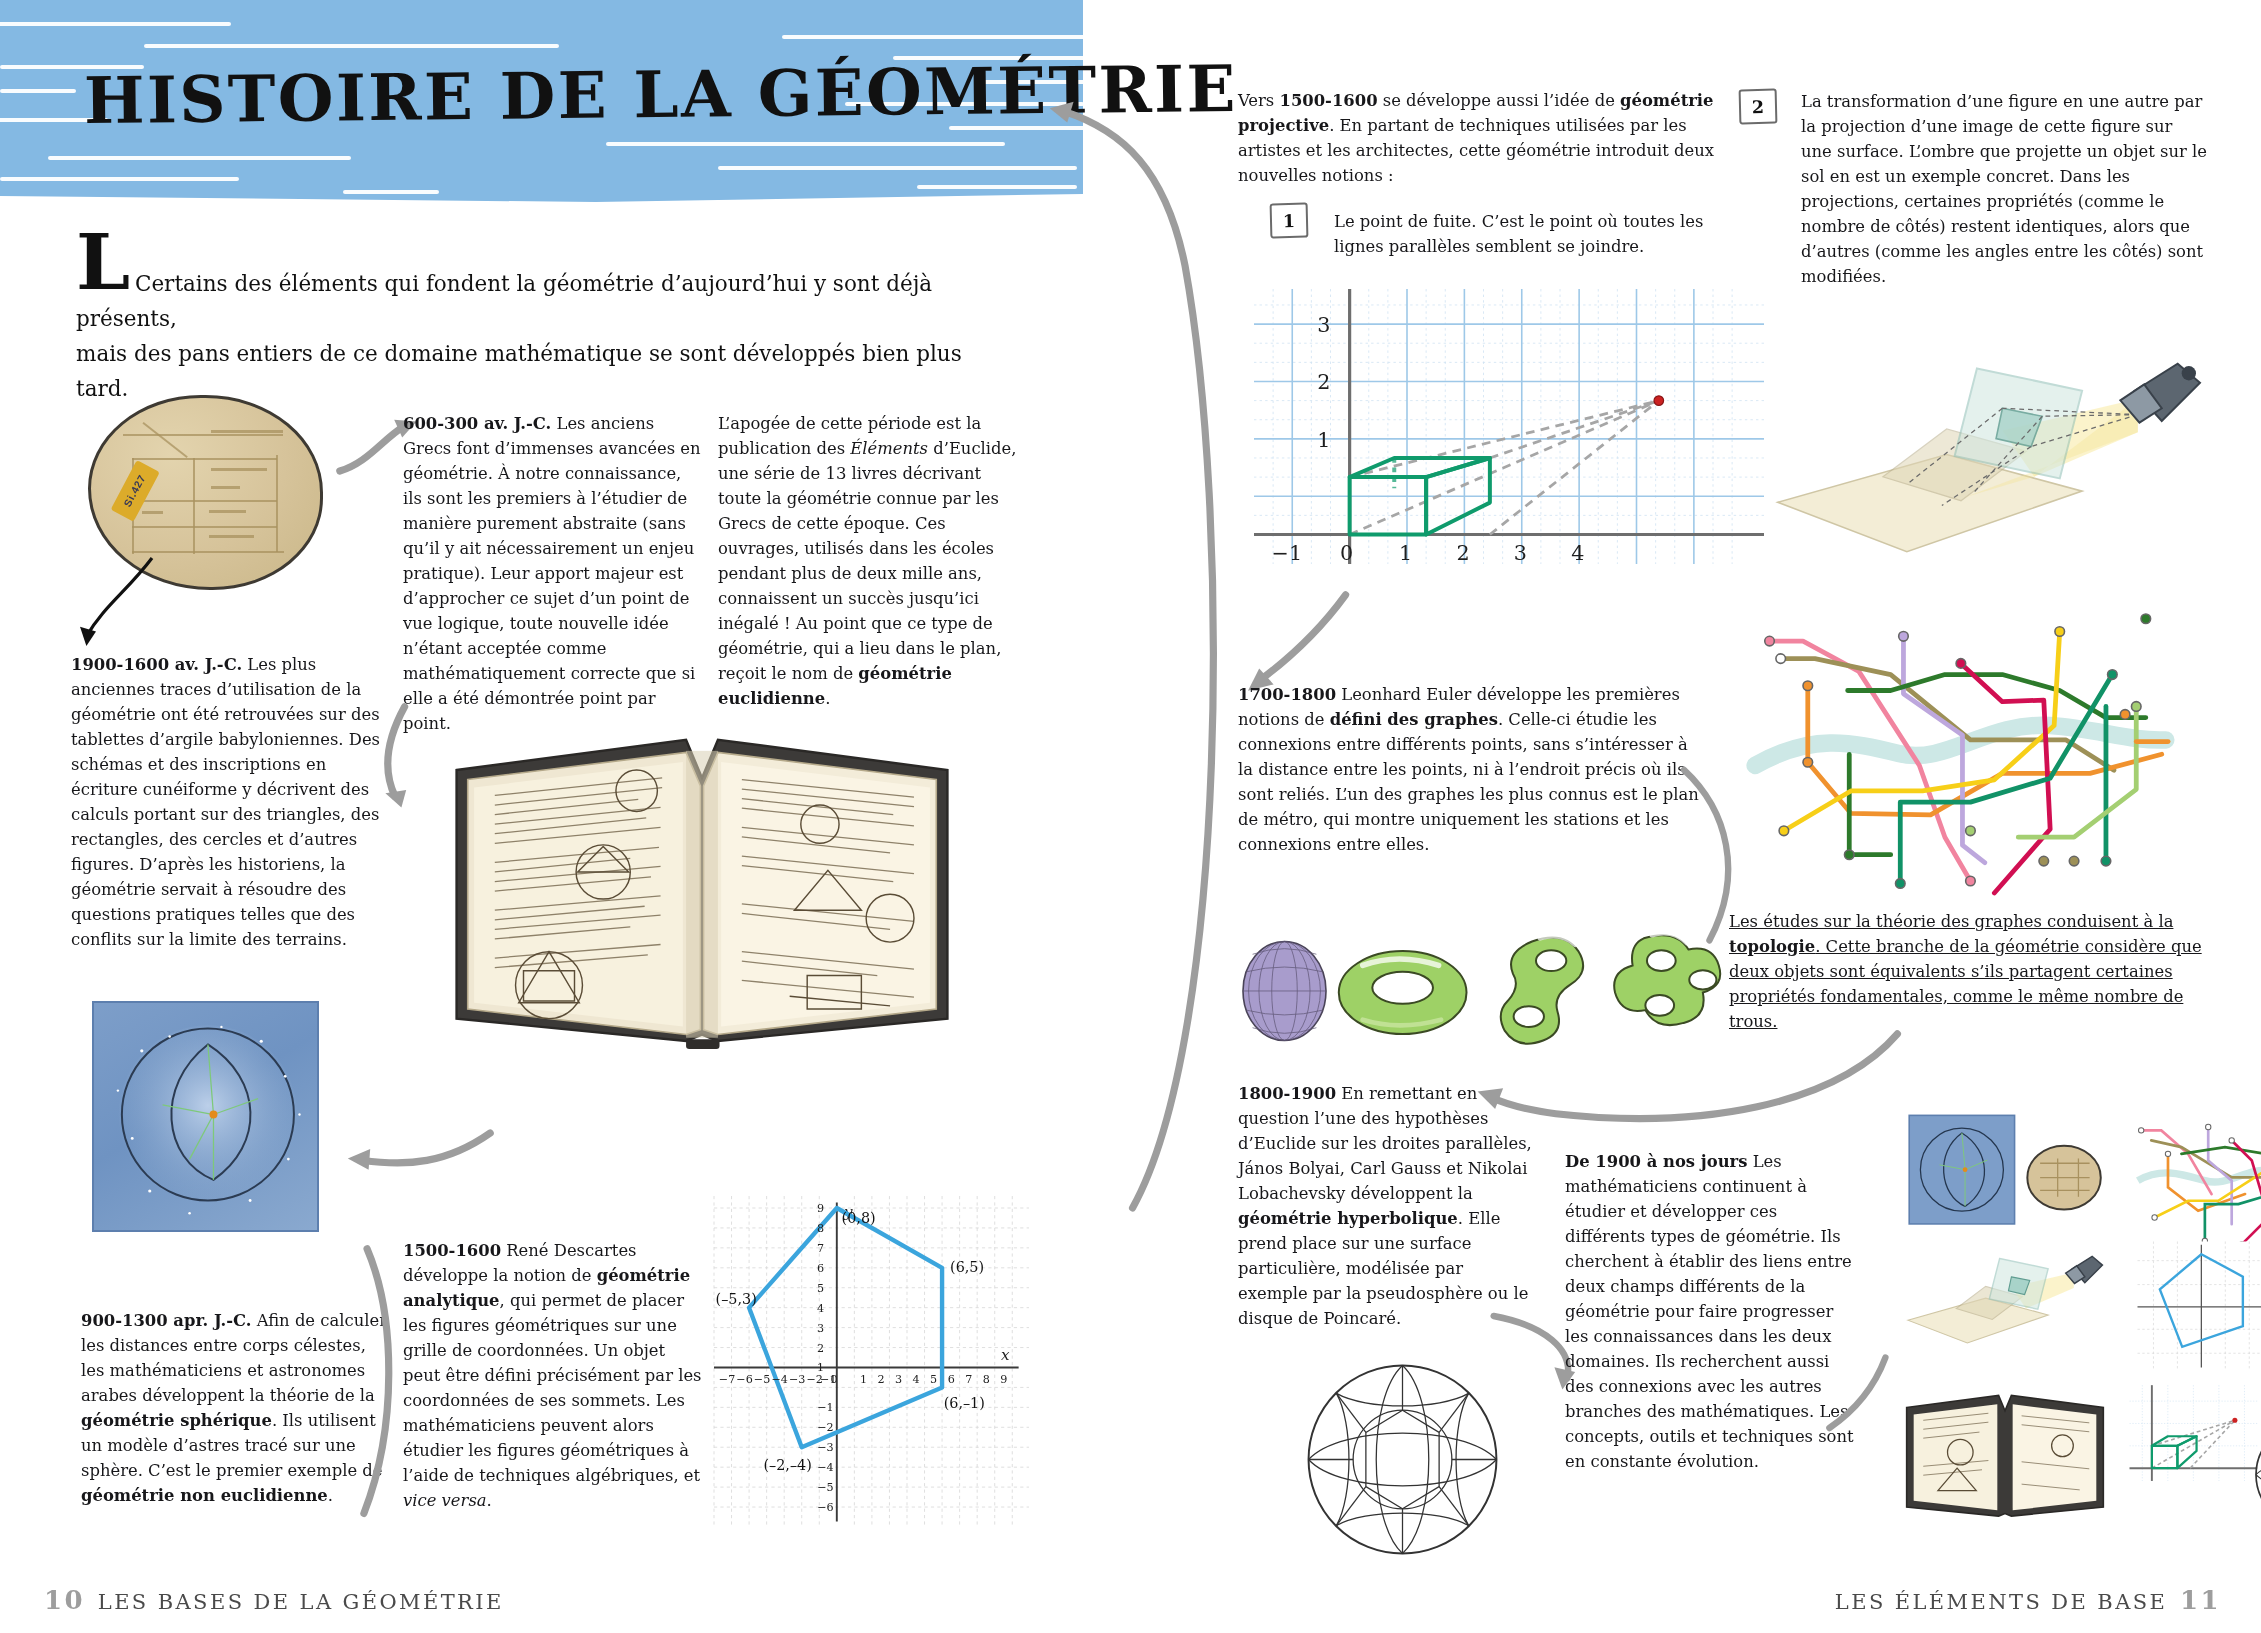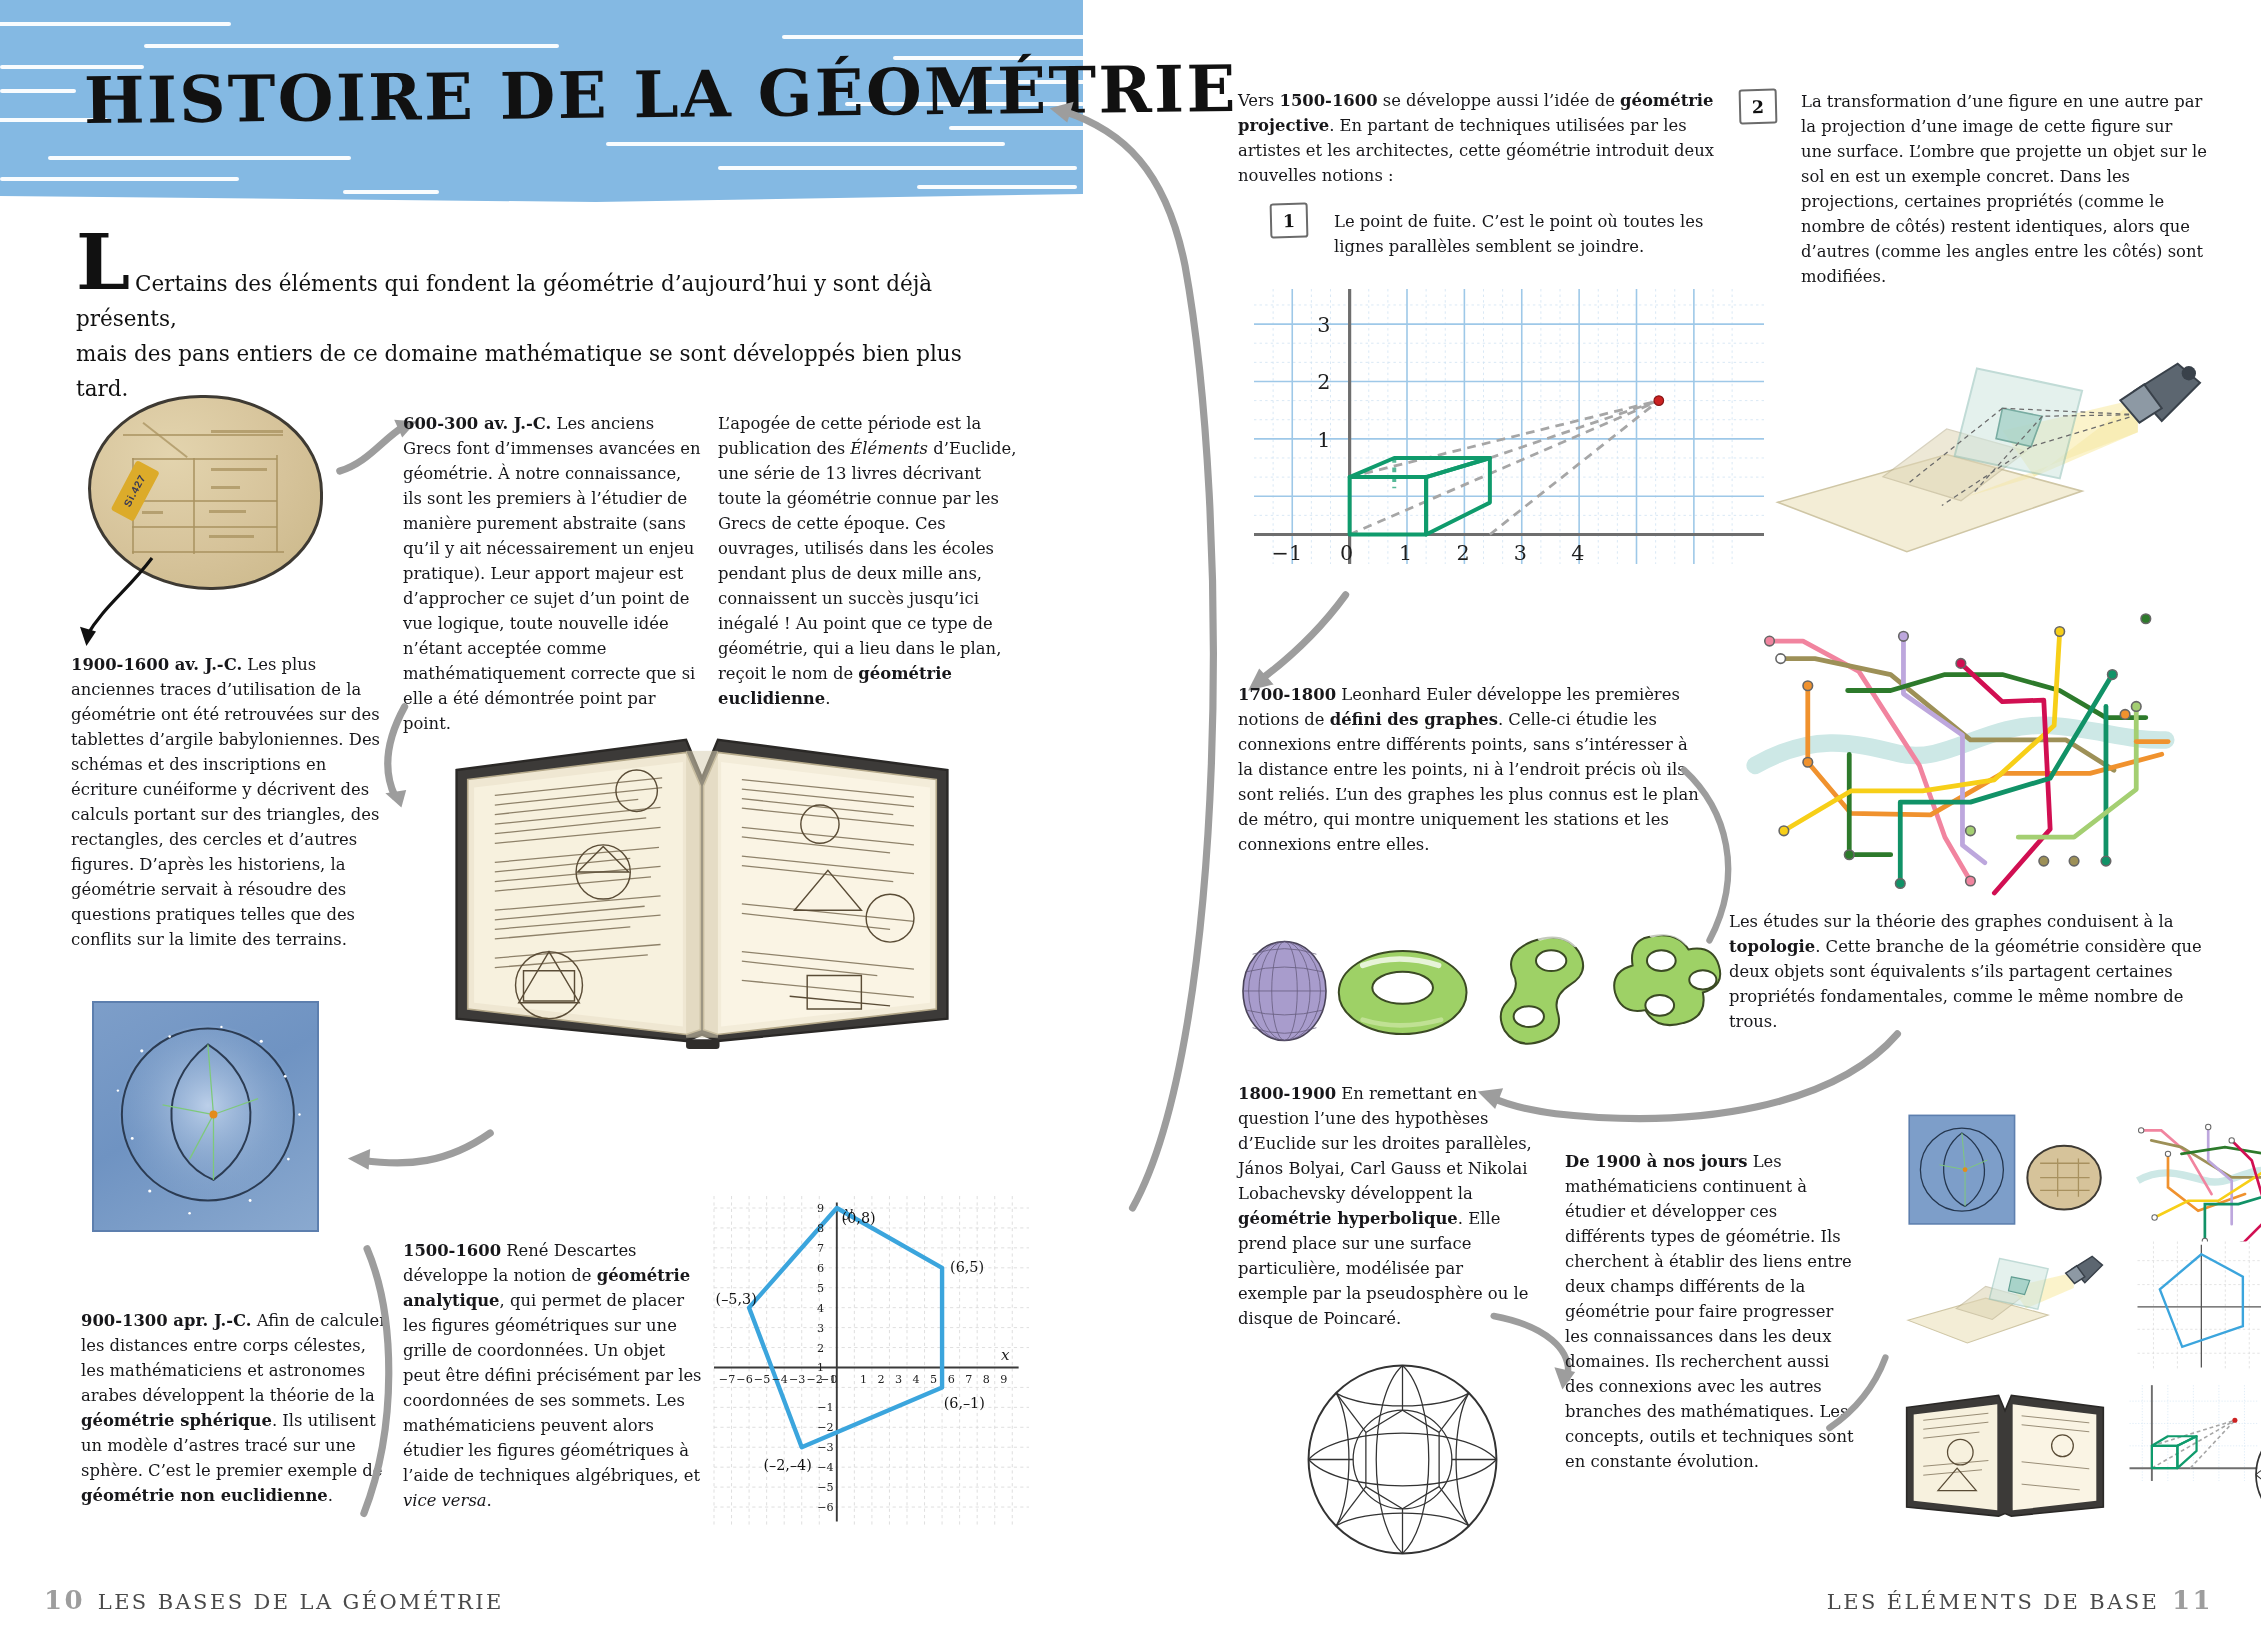--- a/index.html
+++ b/index.html
@@ -111,21 +111,21 @@
 
   
   .footer {
     position:absolute; bottom:19px;
     font-family:"DejaVu Serif", serif;
     font-size:21px; letter-spacing:2.4px; color:#4a4a4a;
     display:flex; align-items:baseline; gap:12.8px;
   }
   .footer .pg { color:#9d9d9d; font-size:26px; font-weight:700; }
   .footer-left { left:44px;text-align:center; }
-  .footer-right { right:48px; }
+  .footer-right { right:40px; }
 
   svg { display:block; overflow:visible; }
   .arrow { position:absolute; pointer-events:none; }
 </style>
 </head>
 <body>
 
 <div class="page">
 
   <div class="banner">
@@ -594,21 +594,21 @@
       <ellipse cx="586" cy="96" rx="17" ry="12" fill="#fff" stroke="#3b4a24" stroke-width="2.5"></ellipse>
       <ellipse cx="532" cy="128" rx="18" ry="13" fill="#fff" stroke="#3b4a24" stroke-width="2.5"></ellipse>
       <path d="M522 40 q26 -8 44 10" stroke="#fff" stroke-width="6" fill="none" opacity=".7" stroke-linecap="round"></path>
     </g>
   </svg>
 
   <svg class="arrow" style="left:1671px; top:762px;" width="104" height="207" viewBox="0 0 130 260">
     <path d="M16 10 C 70 60, 92 140, 48 224" stroke="#9d9d9d" stroke-width="8" fill="none" stroke-linecap="round"></path>
   </svg>
 
-  <div class="tb" style="left:1729px; top:909px; width:479px;">
+  <div class="tb" style="left:1729px; top:909px; width:479px;text-decoration:underline;">
     <span>Les études sur la théorie des graphes conduisent à la </span><b>topologie</b><span>. Cette branche de la géométrie considère que deux objets sont équivalents s’ils partagent certaines propriétés fondamentales, comme le même nombre de trous.</span>
   </div>
 
   <svg class="arrow" style="left:1460px; top:1029px;" width="447" height="112" viewBox="0 0 560 140">
     <path d="M548 6 C 470 96, 300 126, 120 106 C 90 102, 62 96, 40 86" stroke="#9d9d9d" stroke-width="9" fill="none" stroke-linecap="round"></path>
     <polygon points="22,78 54,74 44,100" fill="#9d9d9d"></polygon>
   </svg>
 
   <div class="tb" style="left:1238px; top:1081px; width:295px;">
     <b>1800-1900</b><span> En remettant en question l’une des hypothèses d’Euclide sur les droites parallèles, János Bolyai, Carl Gauss et Nikolai Lobachevsky développent la </span><b>géométrie hyperbolique</b><span>. Elle prend place sur une surface particulière, modélisée par exemple par la pseudosphère ou le disque de Poincaré.</span>

